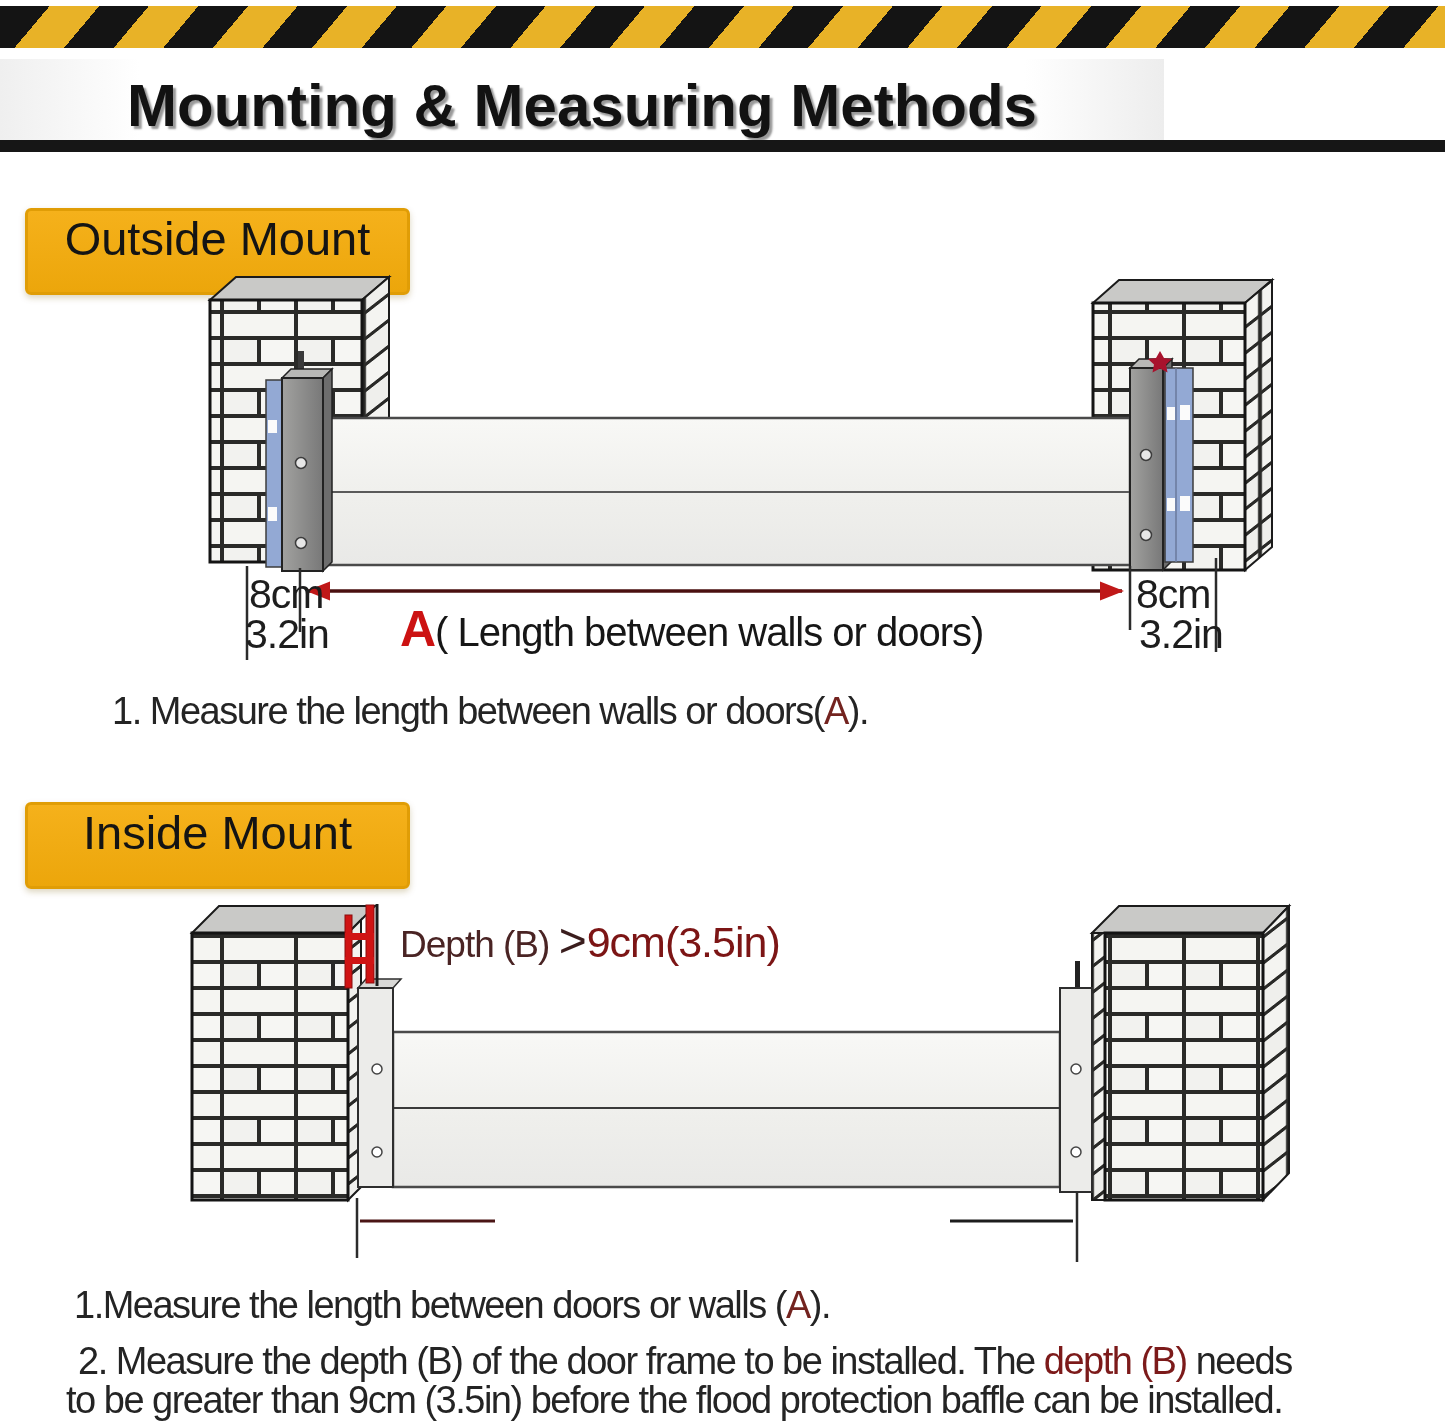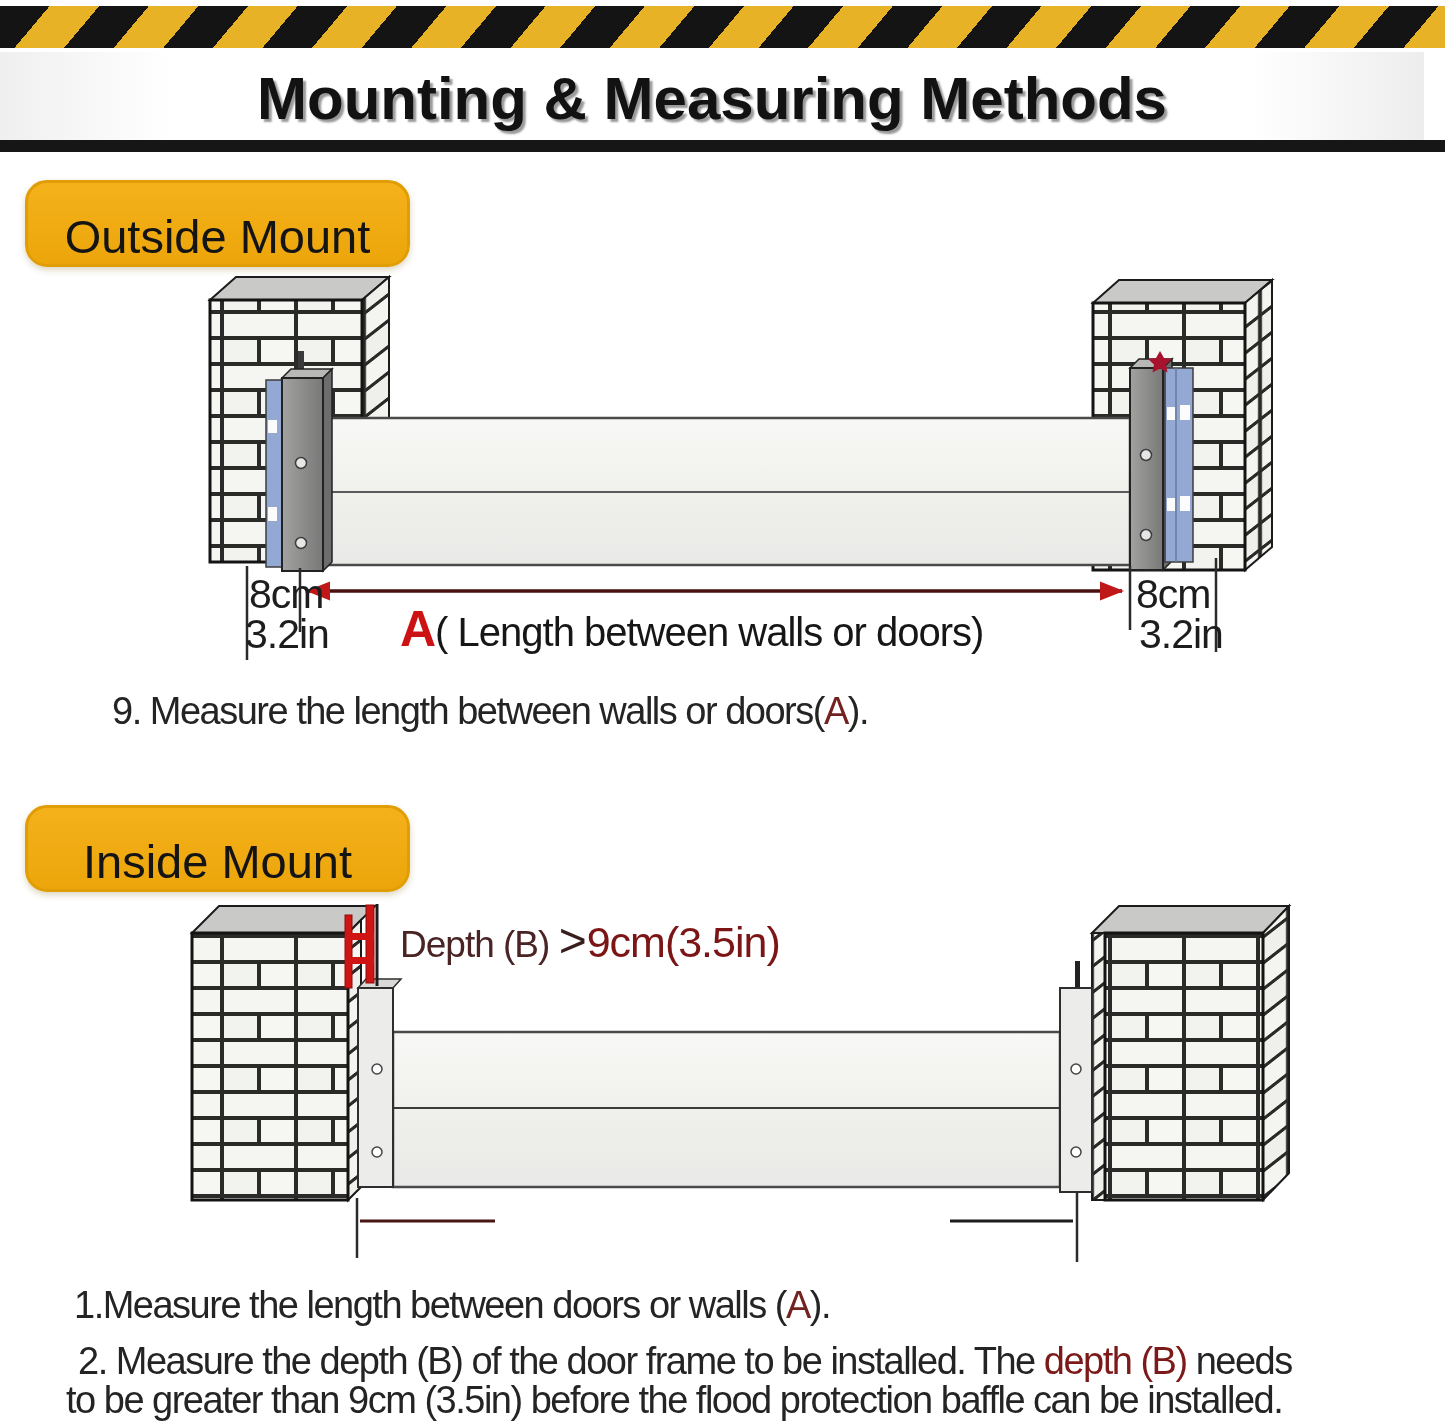--- a/index.html
+++ b/index.html
@@ -9,37 +9,38 @@
     -webkit-font-smoothing:antialiased;
   }
   .abs{position:absolute;white-space:nowrap;}
 
   
   .hazard{
     position:absolute;left:0;top:6px;width:1445px;height:42px;
     background:repeating-linear-gradient(130deg,#141414 0 38px,#e8b227 38px 76px);
   }
   .title-band{
-    position:absolute;left:0;top:52px;width:1424px;height:92px;
+    position:absolute;left:0;top:59px;width:1164px;height:92px;
     background:linear-gradient(90deg,#efefef,#ffffff 12%,#ffffff 88%,#ededed);
     display:flex;align-items:center;justify-content:center;
   }
   .page-title{
     font-size:60px;font-weight:700;color:#121212;letter-spacing:0px;
     text-shadow:3px 3px 2px rgba(70,70,70,0.55), 1px 1px 0 #fefefe;
   }
   .black-bar{position:absolute;left:0;top:140px;width:1445px;height:12px;background:#161616;}
 
   
   .badge{
-    position:absolute;left:25px;width:385px;height:87px;border-radius:22px;
+    position:absolute;left:25px;width:385px;height:87px;border-radius:6px;
     background:linear-gradient(180deg,#f5b11b,#eca60b);
     border:3px solid #e09d06;box-sizing:border-box;
-    display:flex;align-items:flex-end;justify-content:center;
+    display:flex;align-items:flex-start;justify-content:center;
     box-shadow:0 3px 6px rgba(120,90,0,0.25);
+    margin-top:28px;
   }
   .badge span{font-size:47px;color:#141414;letter-spacing:0px;}
 
   
   svg.diagram{position:absolute;left:0;}
 
   
   .meas{font-size:41px;color:#1d1d1d;letter-spacing:-1px;}
   .span-label{font-size:40px;color:#161616;letter-spacing:-1px;}
   .span-label .redA{font-size:50px;font-weight:700;color:#cc1212;}
@@ -154,24 +155,24 @@
 
   <div class="abs meas" style="left:249px;top:571px;">8cm</div>
   <div class="abs meas" style="left:245px;top:611px;">3.2in</div>
   <div class="abs meas" style="left:1136px;top:571px;">8cm</div>
   <div class="abs meas" style="left:1139px;top:611px;">3.2in</div>
   <div class="abs span-label" style="left:400px;top:600px;width:730px;">
     <span class="redA">A</span><span>( Length between walls or doors)</span>
   </div>
 
   <div class="abs step" style="left:112px;top:690px;">
-    <span>9. Measure the length between walls or doors(</span><span class="reda">A</span><span>).</span>
-  </div>
-
-  <div class="badge" style="top:805px;">
+    <span>1. Measure the length between walls or doors(</span><span class="reda">A</span><span>).</span>
+  </div>
+
+  <div class="badge" style="top:774px;">
     <span>Inside Mount</span>
   </div>
 
   <svg class="diagram" style="top:900px;" width="1445" height="395" viewBox="0 900 1445 395">
 
     <g>
       <path d="M192,933 L219,906 L375,906 L348,933 Z" fill="#c9c9c7" stroke="#1b1b1b" stroke-width="2"></path>
       <path d="M348,933 L361,920 L361,1187 L348,1200 Z" fill="url(#brickS)" stroke="#1b1b1b" stroke-width="2"></path>
       <rect x="192" y="933" width="156" height="267" fill="url(#brick)" stroke="#141414" stroke-width="3"></rect>
     </g>

